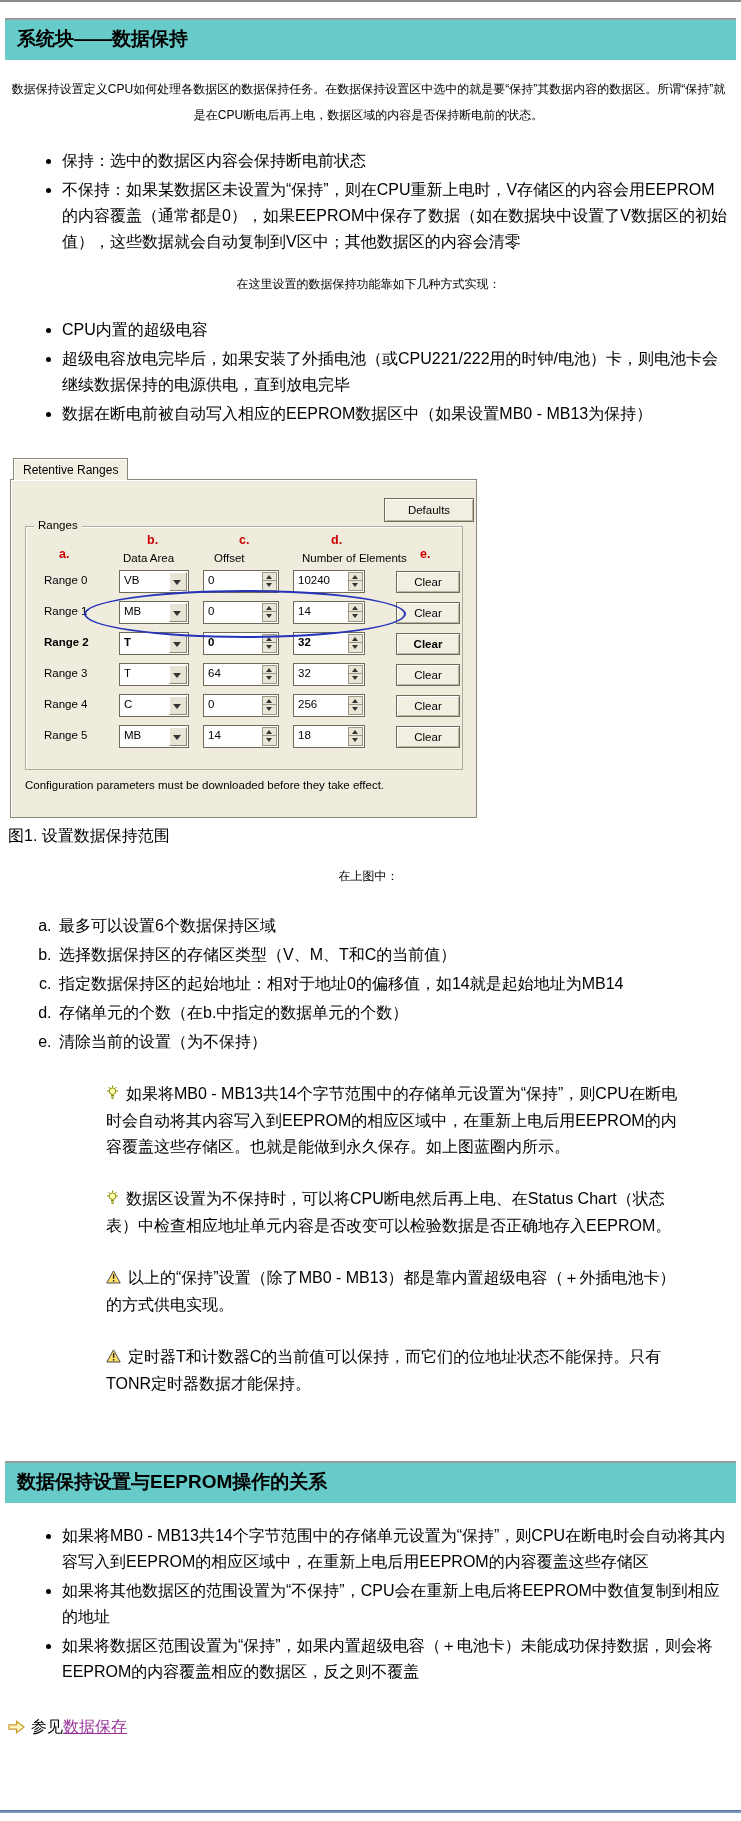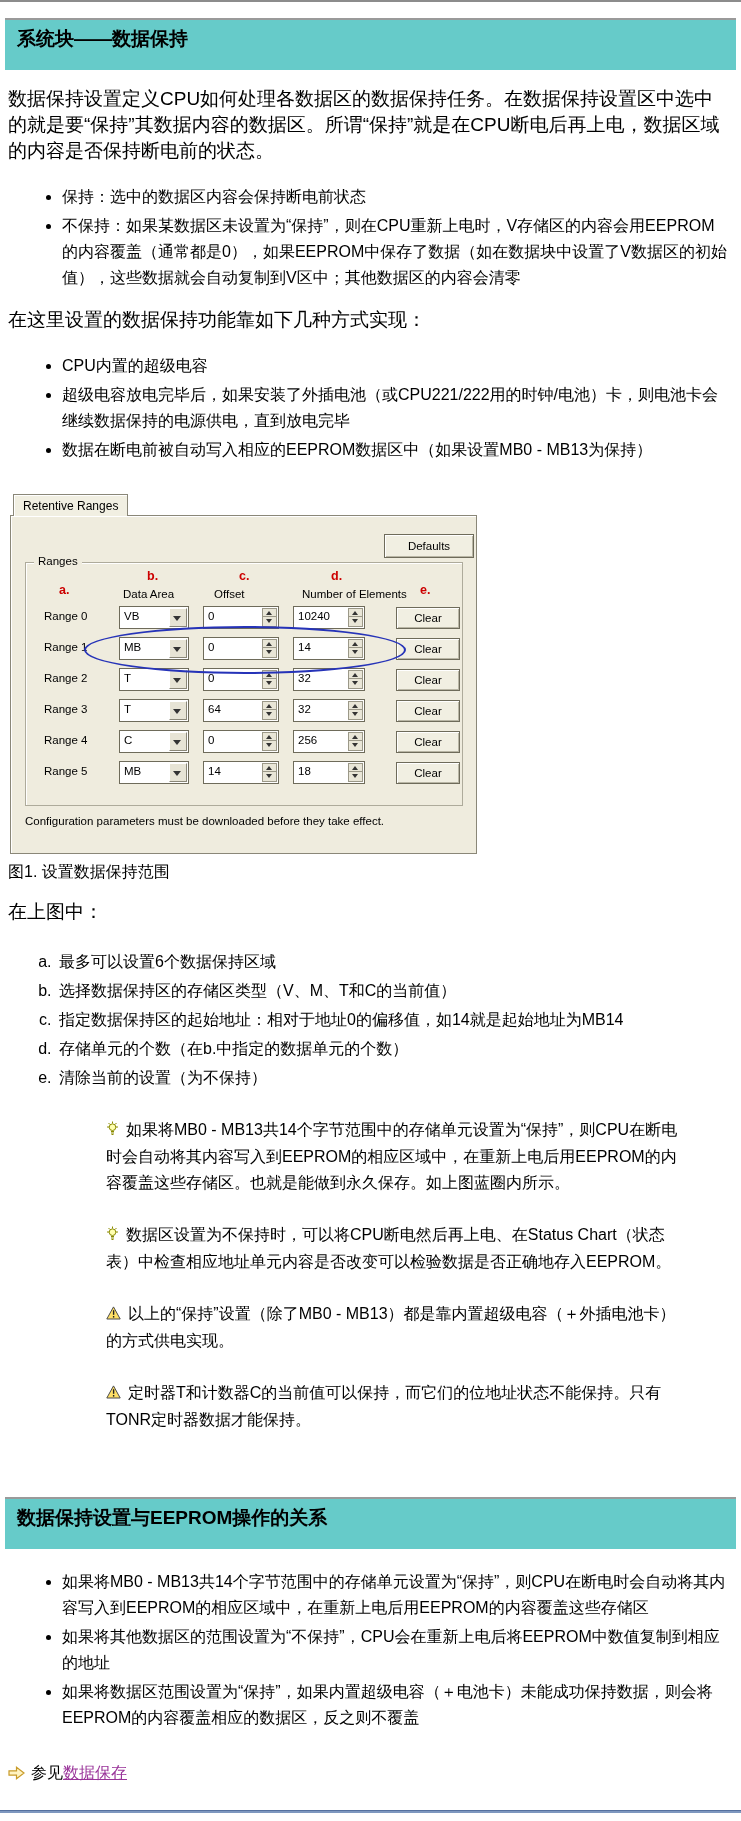--- a/index.html
+++ b/index.html
@@ -1,22 +1,22 @@
 <!DOCTYPE html>
 <html><head>
 <meta charset="utf-8">
 <style>
   html,body{margin:0;padding:0;}
   body{width:741px;height:1821px;position:relative;background:#fff;color:#000;
        font-family:"Liberation Sans","DejaVu Sans",sans-serif;overflow:hidden;}
   .top-rule{height:2px;background:#8c8c8c;}
   .h-bar{background:#66CBC9;border-top:2px solid #9a9a9a;margin:16px 5px 0 5px;
-         padding:8px 12px 19px;font-size:19px;font-weight:bold;line-height:1.2;}
+         padding:8px 12px 9px;font-size:19px;font-weight:bold;line-height:1.2;}
   .h-bar.second{margin-top:64px;}
-  p.body{font-size:19px;line-height:26px;margin:16px 12px 0 8px;}
+  p.body{font-size:12px;line-height:26px;margin:16px 12px 0 8px;text-align:center;}
   ul.dots{margin:20px 14px 0 0;padding-left:62px;font-size:16px;line-height:26px;}
   ul.dots li{margin-bottom:3px;}
   ol.alpha{margin:24px 14px 0 0;padding-left:56px;font-size:16px;line-height:26px;list-style-type:lower-alpha;}
   ol.alpha li{padding-left:3px;margin-bottom:3px;}
   .note{margin:26px 60px 0 106px;font-size:16px;line-height:26px;}
   .note .nicon{display:inline-block;vertical-align:-1px;margin-right:7px;}
   .caption{margin:8px 0 0 8px;font-size:16px;}
   .see{margin:32px 0 0 8px;font-size:16px;}
   .see .nicon{display:inline-block;vertical-align:-2px;margin-right:6px;}
   a.doclink{color:#993399;text-decoration:underline;}
@@ -35,21 +35,21 @@
   .defaults{position:absolute;left:373px;top:18px;width:88px;height:22px;line-height:22px;}
   .groupbox{position:absolute;left:14px;top:46px;width:436px;height:242px;
             border:1px solid #aeab9b;box-shadow:inset 1px 1px 0 #fff;}
   .gb-label{position:absolute;left:8px;top:-8px;background:#EFECDE;padding:0 4px;font-size:11.5px;}
   .marker{position:absolute;color:#CC0000;font-weight:bold;font-size:12.5px;}
   .m-a{left:33px;top:20px;} .m-b{left:121px;top:6px;} .m-c{left:213px;top:6px;}
   .m-d{left:305px;top:6px;} .m-e{left:394px;top:20px;}
   .colhead{position:absolute;top:25px;font-size:11.5px;}
   .ch-area{left:97px;} .ch-off{left:188px;} .ch-num{left:276px;}
   .rrow{position:absolute;left:0;right:0;height:22px;}
-  .r0{top:43px;} .r1{top:74px;} .r2{top:105px;} .r3{top:136px;} .r4{top:167px;} .r5{top:198px;}
+  .r0{top:43px;} .r1{top:74px;} .r2{top:105px;font-weight:bold;} .r3{top:136px;} .r4{top:167px;} .r5{top:198px;}
   .rlabel{position:absolute;left:18px;top:4px;}
   .combo{position:absolute;left:93px;top:0;width:68px;height:21px;background:#fff;border:1px solid #6e6b5a;}
   .cval{position:absolute;left:4px;top:3px;text-align:center;}
   .cbtn{position:absolute;right:1px;top:1px;bottom:1px;width:16px;background:#E7E4D5;
         border:1px solid #fff;border-right-color:#8a8778;border-bottom-color:#8a8778;}
   .tri-dn{position:absolute;left:3px;top:7px;width:0;height:0;
           border-left:4px solid transparent;border-right:4px solid transparent;border-top:5px solid #333;}
   .spin{position:absolute;top:0;height:21px;background:#fff;border:1px solid #6e6b5a;}
   .s1{left:177px;width:74px;} .s2{left:267px;width:70px;}
   .sval{position:absolute;left:4px;top:3px;}

